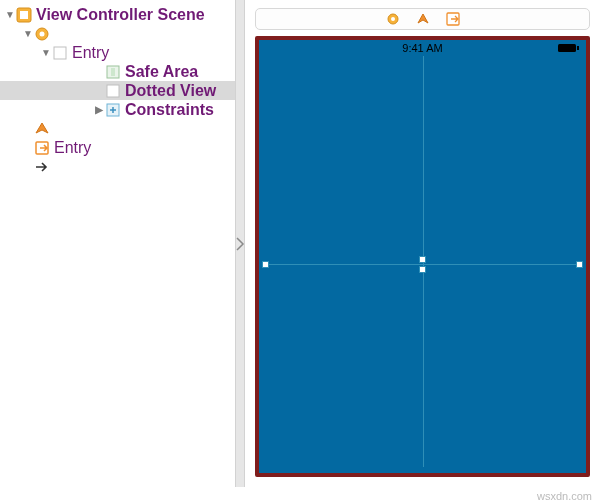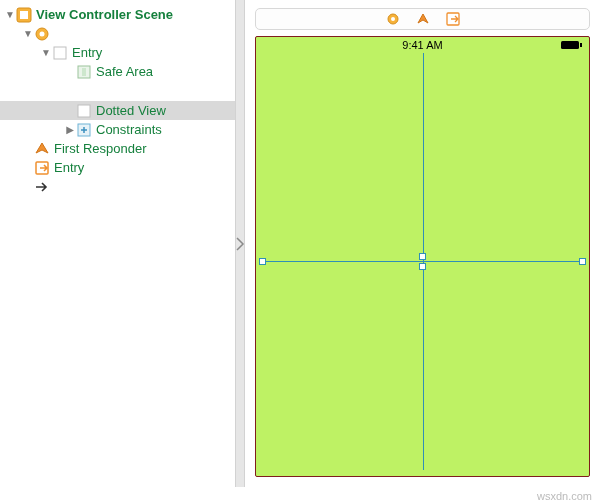--- a/index.html
+++ b/index.html
@@ -1,34 +1,34 @@
 <!DOCTYPE html>
 <html><head>
 <meta charset="utf-8">
 <style>
   * { box-sizing: border-box; margin: 0; padding: 0; font-family: -apple-system, "Helvetica Neue", Arial, sans-serif; }
   body { width: 600px; height: 504px; background: #fff; font-size: 13px; color: #333; overflow: hidden; }
   .app { display: flex; width: 600px; height: 487px; }
   .sidebar { width: 235px; background: #fff; padding-top: 5px; }
   .row { display: flex; align-items: center; height: 19px; cursor: default; white-space: nowrap; }
-  .row.selected { background: #d9d9d9; margin-top: 20px; }
+  .row.selected { background: #d9d9d9; }
   .disc { width: 12px; text-align: center; color: #7a7a7a; font-size: 10px; flex: none; }
   .icon { width: 16px; height: 16px; margin-right: 4px; flex: none; display: flex; align-items: center; justify-content: center; }
-  .label { font-size: 13px; color: #15803d; }
+  .label { font-size: 16px; color: #701a75; }
   .bold { font-weight: 600; }
   .ind-0 { padding-left: 4px; }
   .ind-1 { padding-left: 22px; }
   .ind-2 { padding-left: 40px; }
-  .ind-3 { padding-left: 64px; }
+  .ind-3 { padding-left: 93px; font-weight: bold; }
   .divider { width: 10px; background: #e6e6e6; border-left: 1px solid #d2d2d2; border-right: 1px solid #d2d2d2; position: relative; display:flex; align-items:center; justify-content:center; }
   .divider svg { position: absolute; }
   .canvas-wrap { flex: 1; display: flex; flex-direction: column; padding: 8px 10px 10px 10px; background: #fff; }
   .toolbar { height: 22px; border: 1px solid #d8d8d8; border-radius: 5px; background: #fdfdfd; display: flex; align-items: center; justify-content: center; gap: 16px; margin-bottom: 6px; }
   .tb-btn { width:14px; height:14px; display:flex; align-items:center; justify-content:center; }
-  .device { flex:1; border: 1px solid #7f1d1d; border-radius: 2px; background: #bef264; position: relative; }
+  .device { flex:1; border: 4px solid #7f1d1d; border-radius: 2px; background: #0369a1; position: relative; }
   .statusbar { height: 16px; display:flex; align-items:center; justify-content:center; position:relative; font-size:11px; color:#000; }
   .battery { position:absolute; right:6px; top:3px; }
   .guide-v { position:absolute; top:16px; bottom:6px; left:50%; width:1px; background:#2f8fb7; }
   .guide-h { position:absolute; left:6px; right:6px; height:1px; background:#2f8fb7; top:224px; }
   .handle { width:7px; height:7px; background:#fff; border:1px solid #2f8fb7; position:absolute; }
   .watermark { position:absolute; right:8px; bottom:2px; font-size:11px; color:#bbb;margin-left:28px; }
 </style>
 </head>
 <body>
 
@@ -100,21 +100,20 @@
       <span class="label">Constraints</span>
     </div>
 
     <div class="row ind-1">
       <span class="disc"></span>
       <span class="icon">
         <svg width="16" height="16">
             <path d="M2 12 L8 2 L14 12 L8 9 Z" fill="#f0902f" stroke="#cf7418"></path>
           </svg>
       </span>
-      <span class="label">First Responder</span>
     </div>
 
     <div class="row ind-1">
       <span class="disc"></span>
       <span class="icon">
         <svg width="16" height="16">
             <rect x="2" y="2" width="12" height="12" rx="1" fill="#fff" stroke="#f0902f" stroke-width="1.5"></rect>
             <path d="M6 8 H12 M10 5 L13 8 L10 11" fill="none" stroke="#f0902f" stroke-width="1.5"></path>
           </svg>
       </span>

